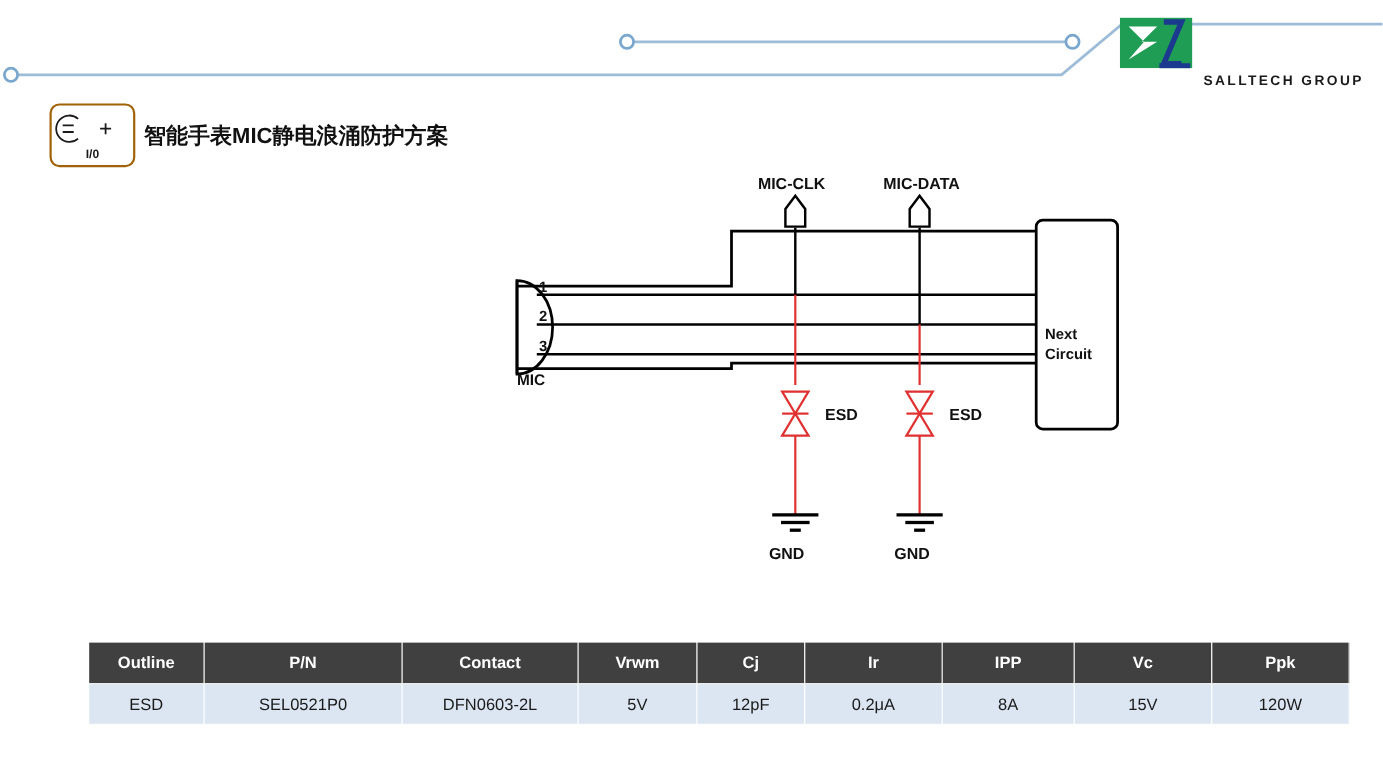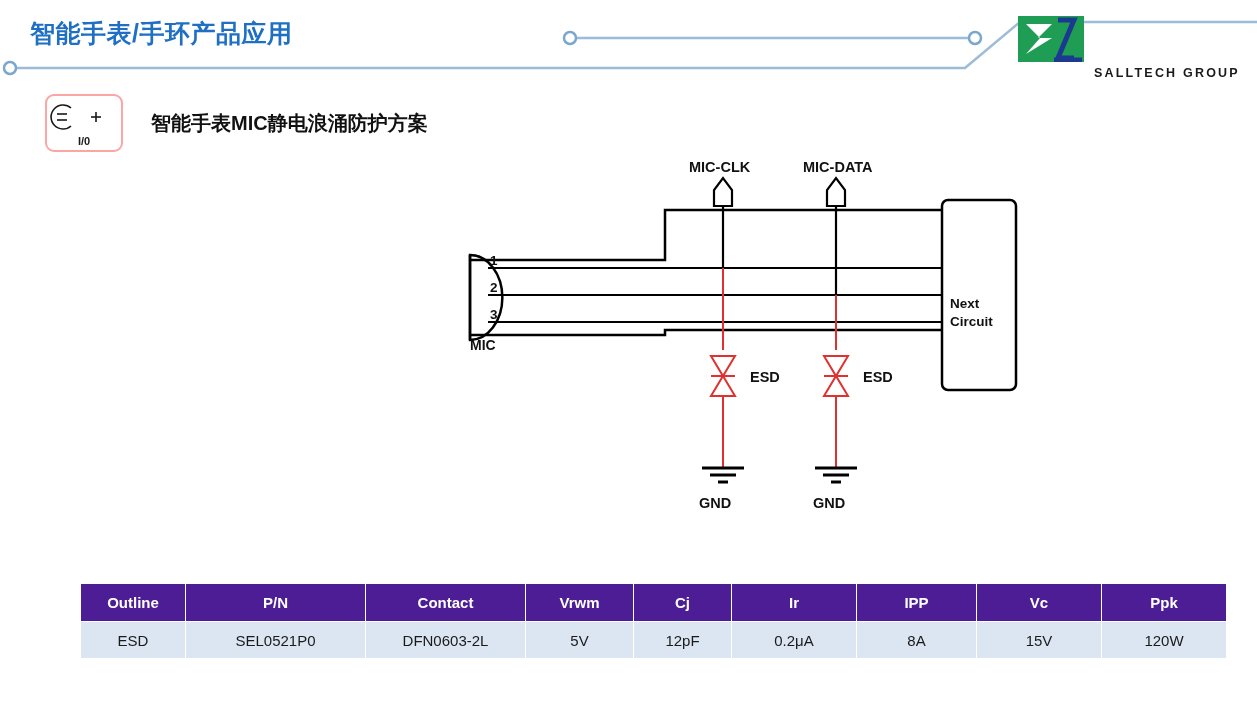--- a/index.html
+++ b/index.html
@@ -74,21 +74,21 @@
     margin-top: 21px;
   }
 
   
   .io-badge {
     position: absolute;
     left: 45px;
     top: 94px;
     width: 74px;
     height: 54px;
-    border: 2px solid #fca5a5;
+    border: 2px solid #a16207;
     border-radius: 9px;
     background: #fff;
   }
   .io-badge svg {
     position: absolute;
     left: 0;
     top: 0;
   }
   .io-badge .io-label {
     position: absolute;
@@ -101,21 +101,20 @@
     color: #1a1a1a;
   }
   .section-title {
     position: absolute;
     left: 131px;
     top: 110px;
     font-size: 20px;
     font-weight: bold;
     color: #111111;
     white-space: nowrap;
-    margin-left: 20px;
   }
 
   
   .iec-note {
     position: absolute;
     left: 143px;
     top: 328px;
     font-size: 16px;
     color: #111111;
     line-height: 1.5;
@@ -137,21 +136,21 @@
   
   .param-table {
     position: absolute;
     left: 80px;
     top: 583px;
     width: 1098px;
     border-collapse: collapse;
     table-layout: fixed;
   }
   .param-table th {
-    background: #4c1d95;
+    background: #404040;
     color: #ffffff;
     font-size: 15px;
     font-weight: bold;
     height: 35px;
     border: 1px solid #ffffff;
     text-align: center;
   }
   .param-table td {
     background: #dce6f2;
     color: #1a1a1a;
@@ -167,21 +166,20 @@
 <div class="slide">
 
   <svg class="header-deco" width="1257" height="90" viewBox="0 0 1257 90">
     <path d="M10 68 L965 68 L1020 22 L1257 22" fill="none" stroke="#9dbcd8" stroke-width="2.5"></path>
     <path d="M570 38 L975 38" fill="none" stroke="#9dbcd8" stroke-width="2.5"></path>
     <circle cx="10" cy="68" r="6" fill="#ffffff" stroke="#7aa7cd" stroke-width="2.5"></circle>
     <circle cx="570" cy="38" r="6" fill="#ffffff" stroke="#7aa7cd" stroke-width="2.5"></circle>
     <circle cx="975" cy="38" r="6" fill="#ffffff" stroke="#7aa7cd" stroke-width="2.5"></circle>
   </svg>
 
-  <div class="page-title">智能手表/手环产品应用</div>
 
   <div class="logo-box">
     <svg class="logo-mark" width="66" height="46" viewBox="0 0 66 46">
       <rect x="0" y="0" width="66" height="46" fill="#1f9d55"></rect>
       <path d="M8 8 L34 8 L20 22 L34 22 L8 38 L22 22 Z" fill="#ffffff"></path>
       <path d="M40 4 L56 4 L40 42 L56 42" fill="none" stroke="#1b3a8f" stroke-width="5"></path>
       <path d="M36 44 L64 44" stroke="#1b3a8f" stroke-width="5"></path>
     </svg>
     <div class="logo-en">SALLTECH GROUP</div>
   </div>

